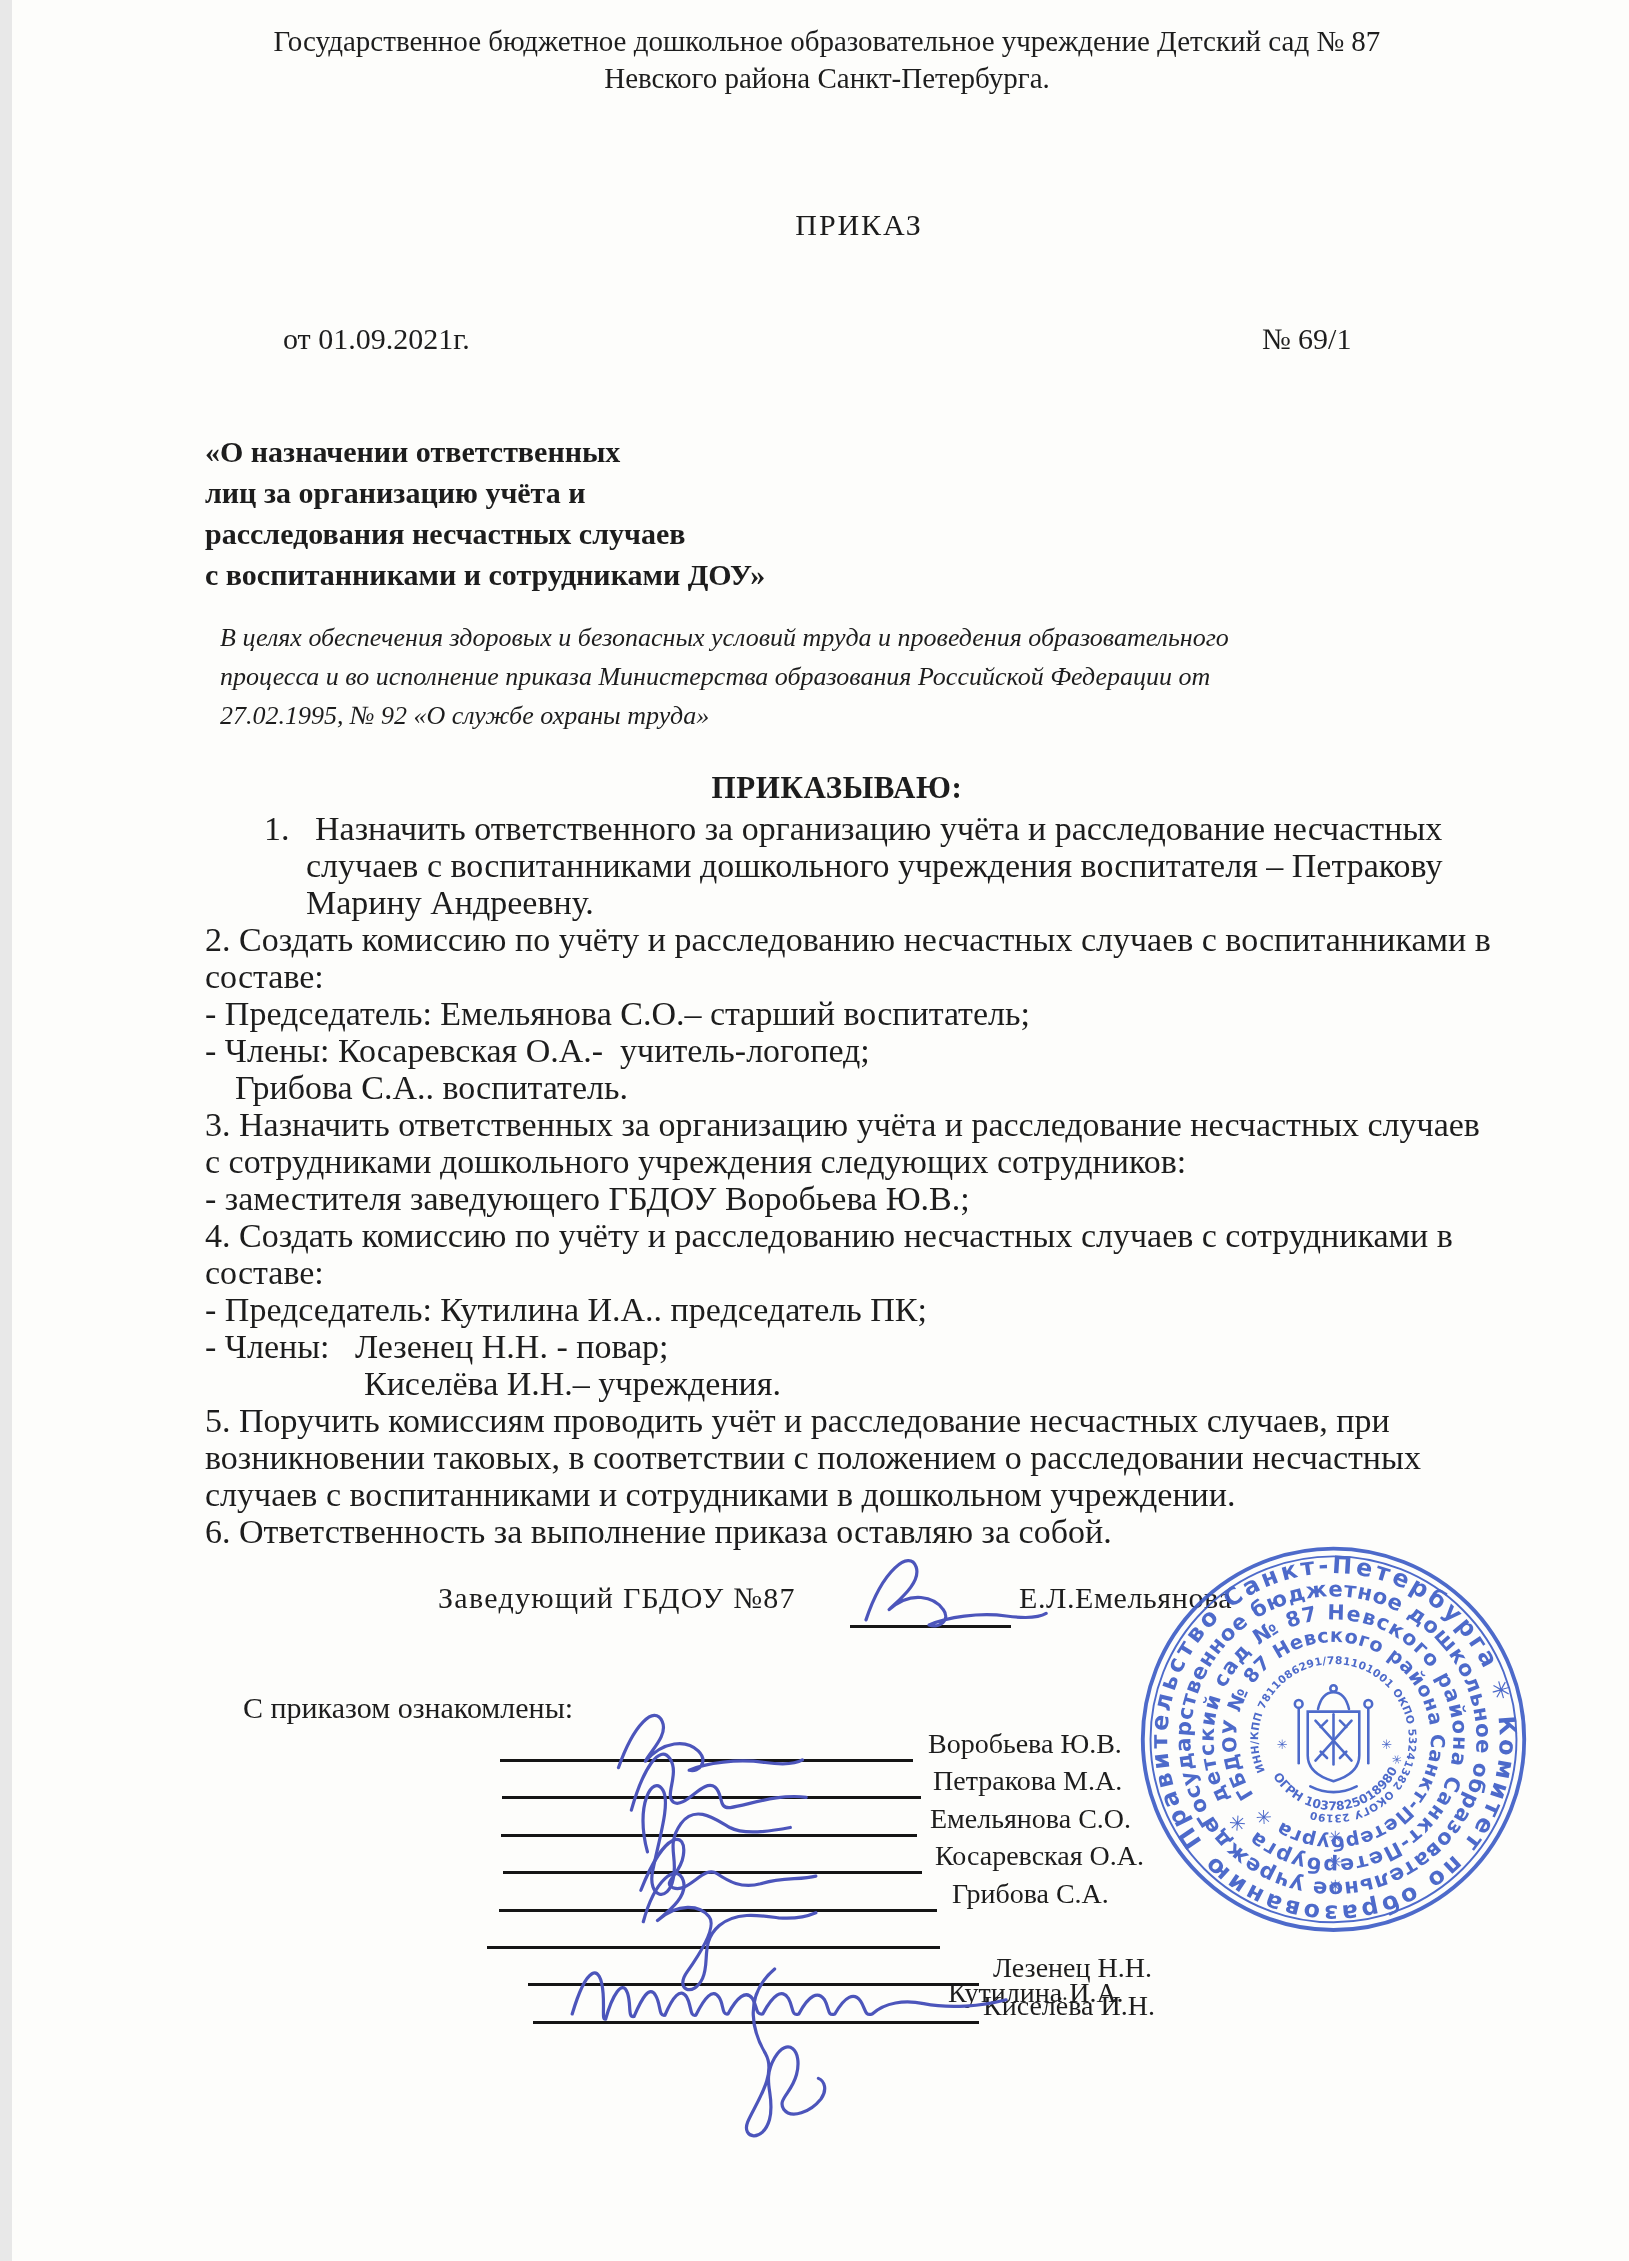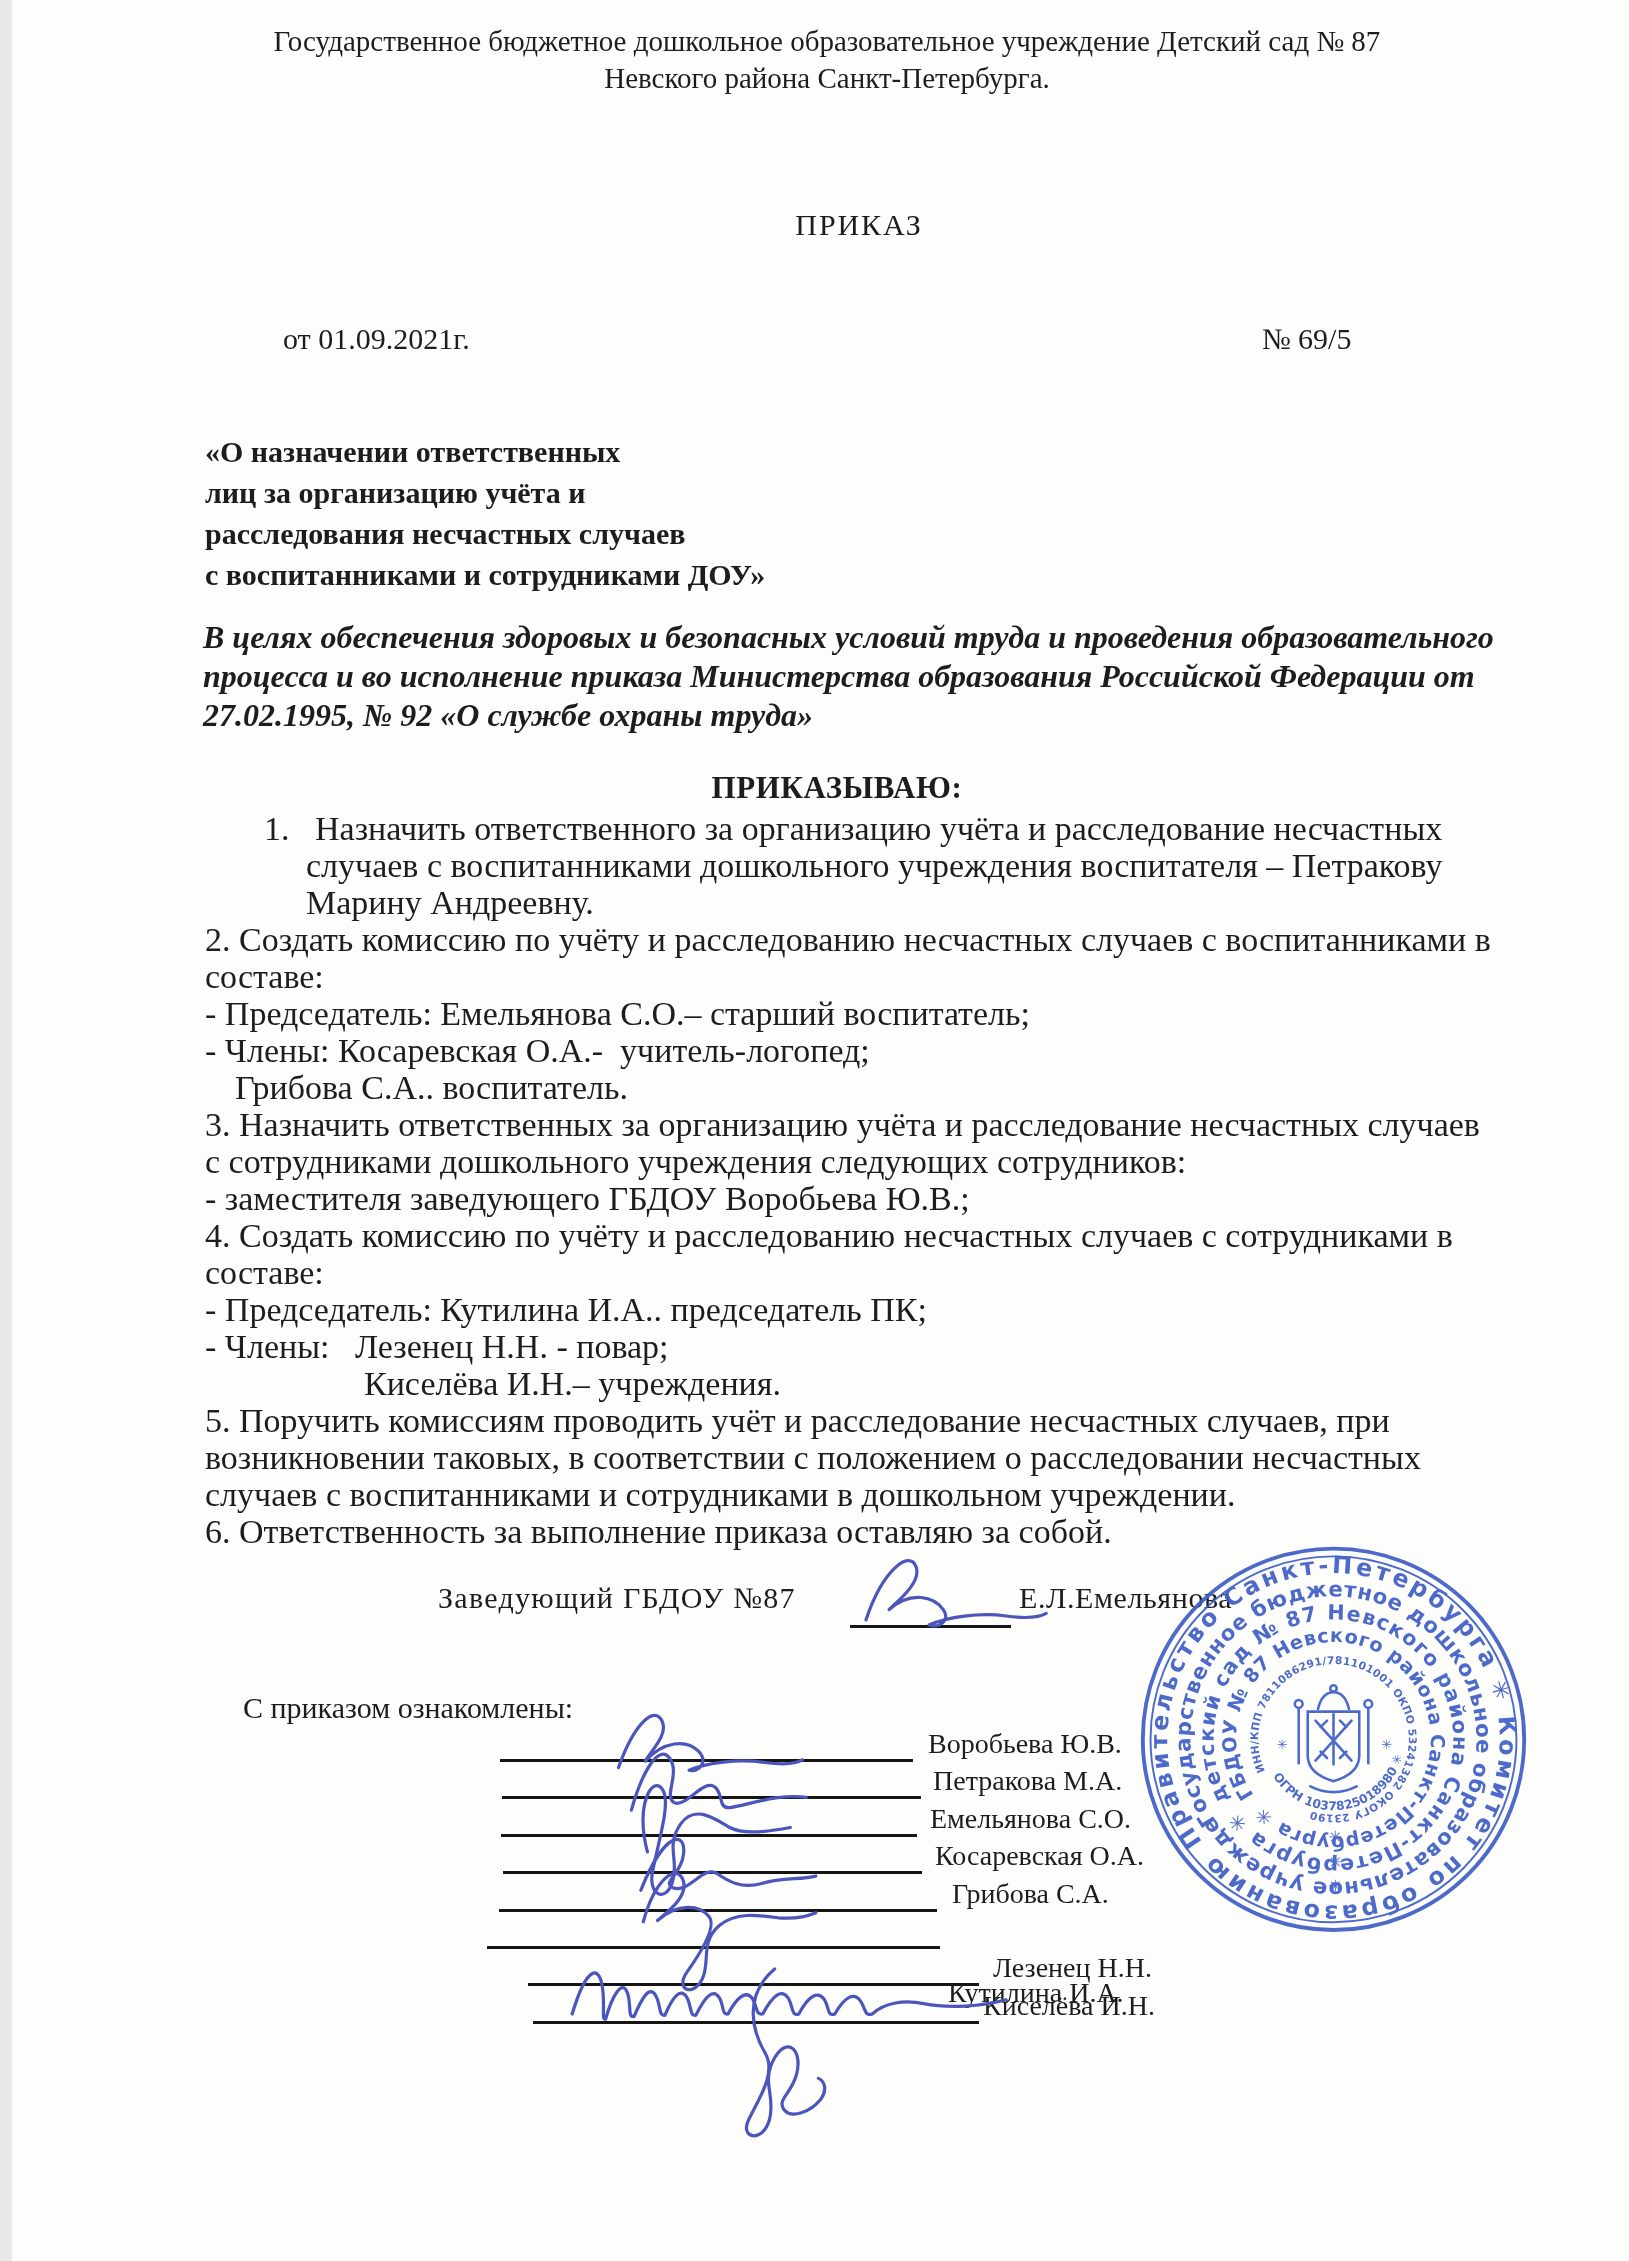--- a/index.html
+++ b/index.html
@@ -21,22 +21,22 @@
     position:absolute;top:208px;left:0;width:1630px;
     text-align:center;font-size:30px;letter-spacing:1.9px;padding-left:32px;
   }
   .meta-date{position:absolute;top:322px;left:271px;font-size:30px;}
   .meta-number{position:absolute;top:322px;left:1250px;font-size:30px;}
   .title-block{
     position:absolute;top:431px;left:193px;width:903px;
     font-size:30px;font-weight:bold;line-height:41px;
   }
   .preamble{
-    position:absolute;top:618px;left:191px;width:1322px;
-    font-size:32px;font-style:italic;line-height:39px;font-weight:bold;
+    position:absolute;top:618px;left:208px;width:1322px;
+    font-size:26px;font-style:italic;line-height:39px;
   }
   .rez-heading{
     position:absolute;top:770px;left:10px;width:1630px;
     text-align:center;font-size:31px;font-weight:bold;letter-spacing:0.6px;
   }
   .body-block{
     position:absolute;top:810px;left:193px;width:1296px;
     font-size:34px;line-height:37px;
   }
   .bl{white-space:pre;}
@@ -88,21 +88,21 @@
 <div class="page">
 
   <div class="org-header">
     <div>Государственное бюджетное дошкольное образовательное учреждение Детский сад № 87</div>
     <div>Невского района Санкт-Петербурга.</div>
   </div>
 
   <div class="doc-type">ПРИКАЗ</div>
 
   <div class="meta-date">от 01.09.2021г.</div>
-  <div class="meta-number">№ 69/5</div>
+  <div class="meta-number">№ 69/1</div>
 
   <div class="title-block">
     <div>«О назначении ответственных</div>
     <div>лиц за организацию учёта и</div>
     <div>расследования несчастных случаев</div>
     <div>с воспитанниками и сотрудниками ДОУ»</div>
   </div>
 
   <div class="preamble">
     <div>В целях обеспечения здоровых и безопасных условий труда и проведения образовательного</div>

